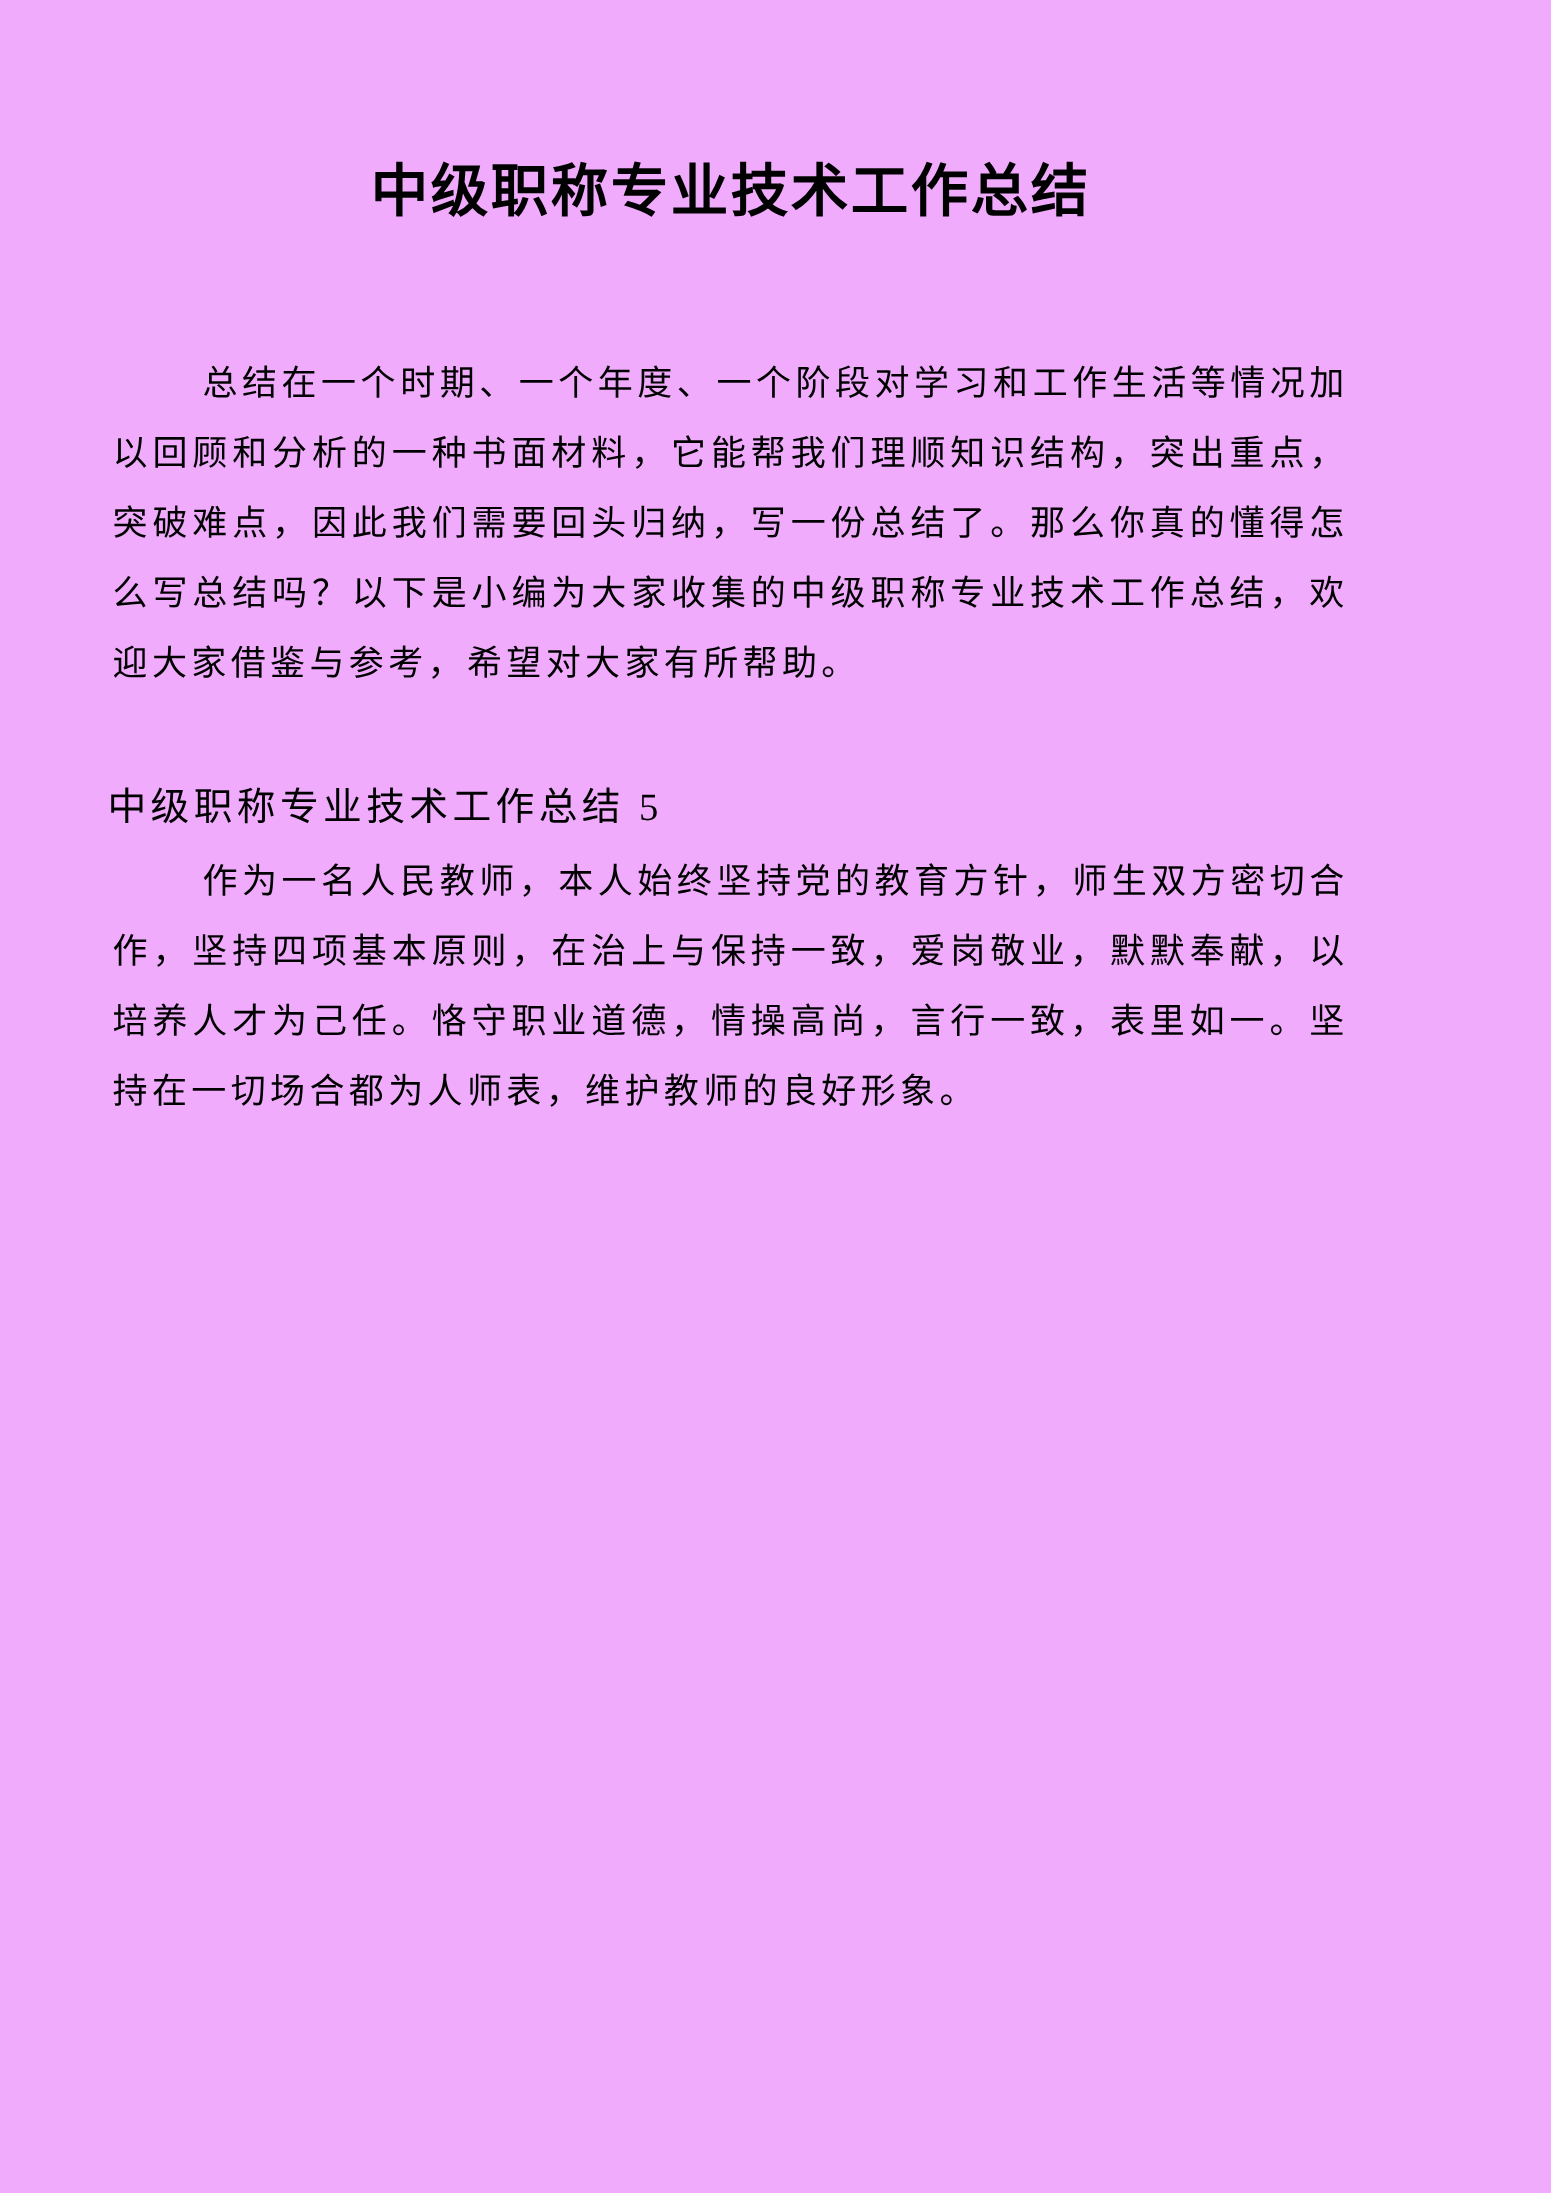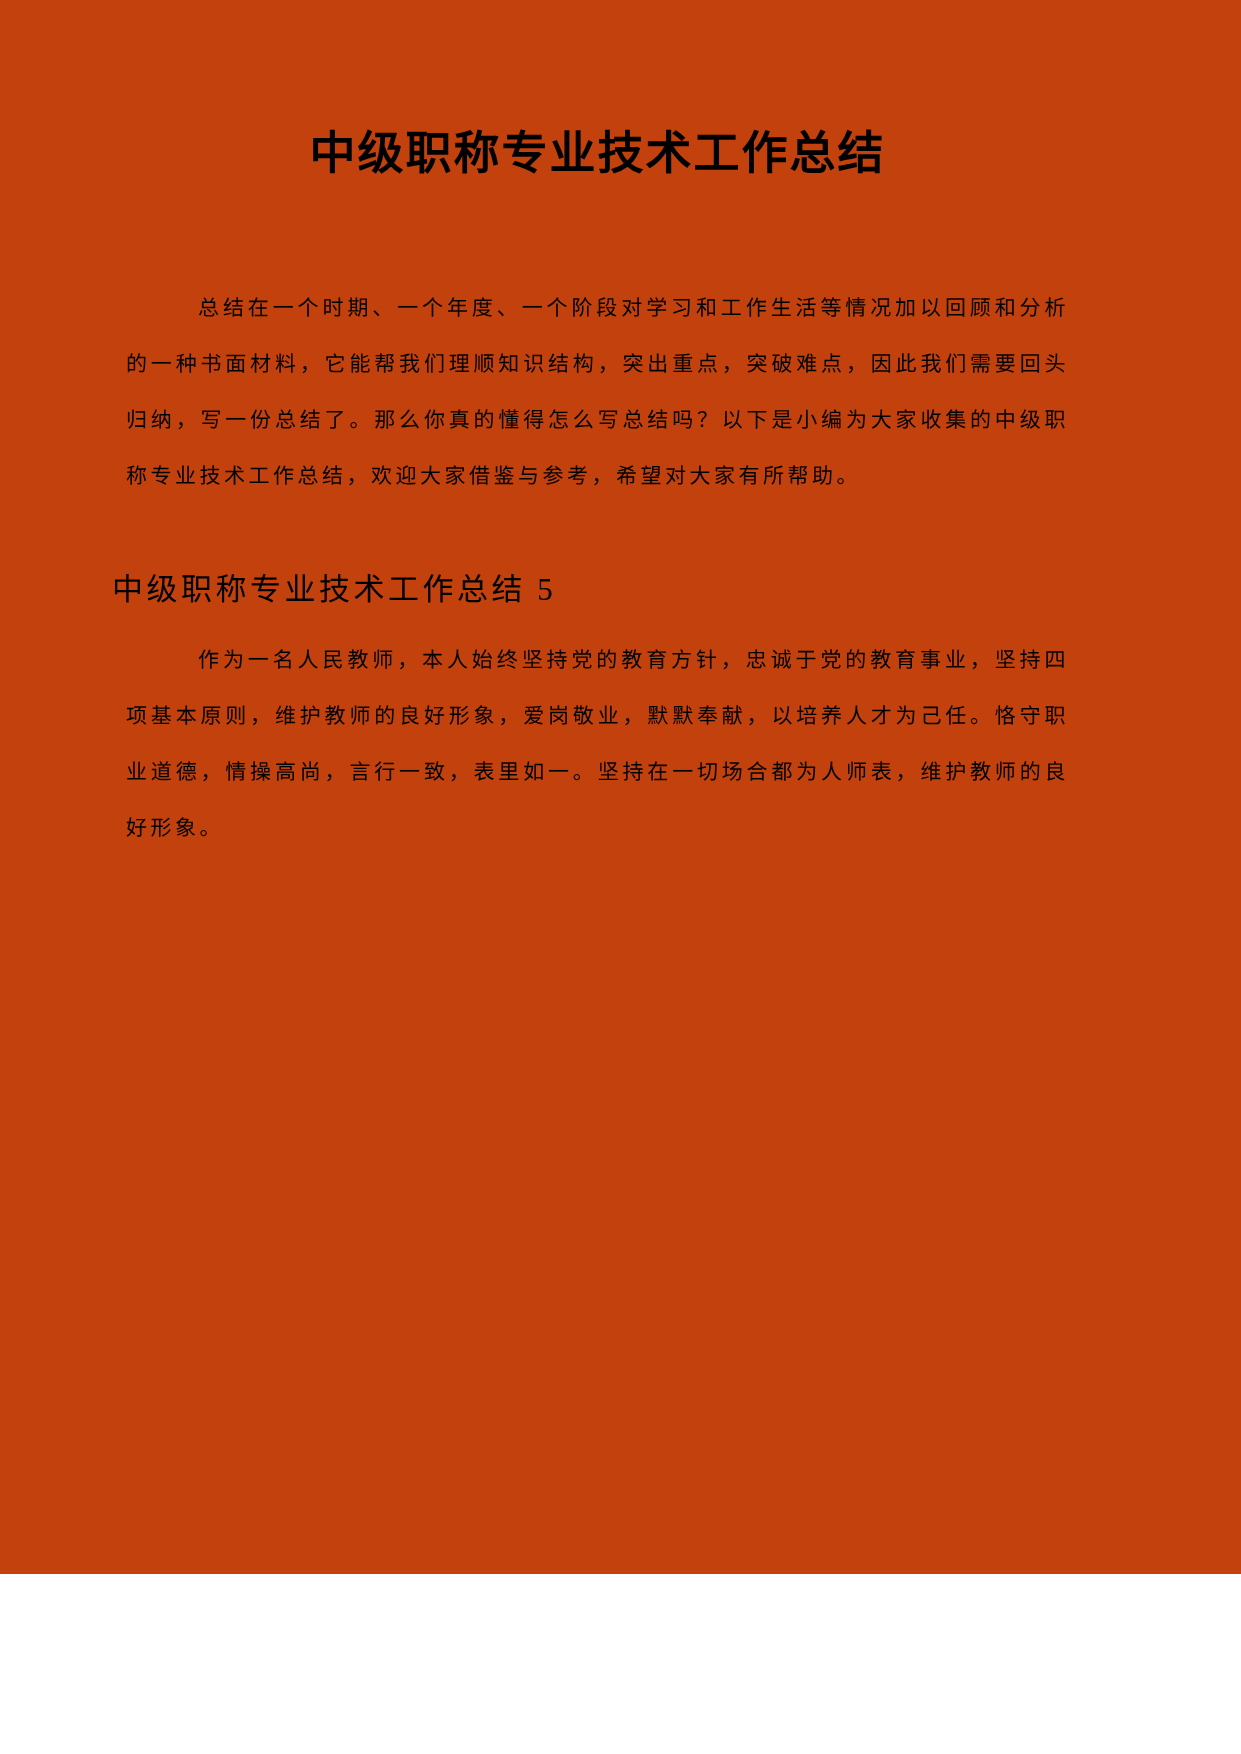--- a/index.html
+++ b/index.html
@@ -3,44 +3,44 @@
 <meta charset="utf-8">
 <style>
   html, body {
     margin: 0;
     padding: 0;
     background: #ffffff;
   }
   .page {
     position: relative;
     width: 1241px;
-    height: 1574px;
+    height: 1754px;
     margin: 0 auto;
-    background: #c2410c;
+    background: #f0abfc;
     color: #000000;
     font-family: "Liberation Serif", "DejaVu Serif", serif;
     box-sizing: border-box;
-    padding: 122px 158px 0 112px;
+    padding: 122px 158px 0 86px;
     overflow: hidden;
   }
   .doc-title {
     font-size: 46px;
     font-weight: bold;
     text-align: center;
     letter-spacing: 2px;
     line-height: 64px;
     margin: 0 0 94px 0;
   }
   .body-para {
-    font-size: 21px;
+    font-size: 28px;
     line-height: 56px;
     letter-spacing: 3.5px;
     text-align: justify;
     text-align-last: left;
-    margin: 14px;
+    margin: 4px;
     text-indent: 72px;
     word-break: break-all;
   }
   .section-heading {
     font-size: 31px;
     line-height: 56px;
     letter-spacing: 3.5px;
     margin: 58px 0 0 0;
     text-indent: 0;
     font-weight: normal;
@@ -49,15 +49,15 @@
 </head>
 <body>
 
 <div class="page">
   <h1 class="doc-title">中级职称专业技术工作总结</h1>
 
   <p class="body-para">总结在一个时期、一个年度、一个阶段对学习和工作生活等情况加以回顾和分析的一种书面材料，它能帮我们理顺知识结构，突出重点，突破难点，因此我们需要回头归纳，写一份总结了。那么你真的懂得怎么写总结吗？以下是小编为大家收集的中级职称专业技术工作总结，欢迎大家借鉴与参考，希望对大家有所帮助。</p>
 
   <p class="section-heading">中级职称专业技术工作总结 5</p>
 
-  <p class="body-para">作为一名人民教师，本人始终坚持党的教育方针，忠诚于党的教育事业，坚持四项基本原则，维护教师的良好形象，爱岗敬业，默默奉献，以培养人才为己任。恪守职业道德，情操高尚，言行一致，表里如一。坚持在一切场合都为人师表，维护教师的良好形象。</p>
+  <p class="body-para">作为一名人民教师，本人始终坚持党的教育方针，师生双方密切合作，坚持四项基本原则，在治上与保持一致，爱岗敬业，默默奉献，以培养人才为己任。恪守职业道德，情操高尚，言行一致，表里如一。坚持在一切场合都为人师表，维护教师的良好形象。</p>
 
 </div>
 
 </body></html>

